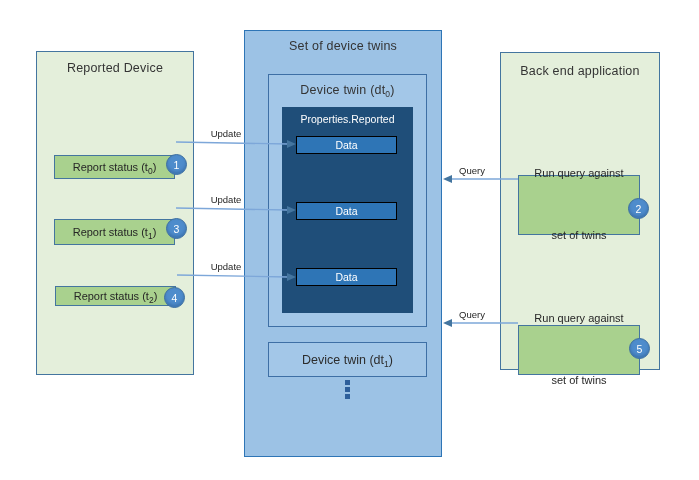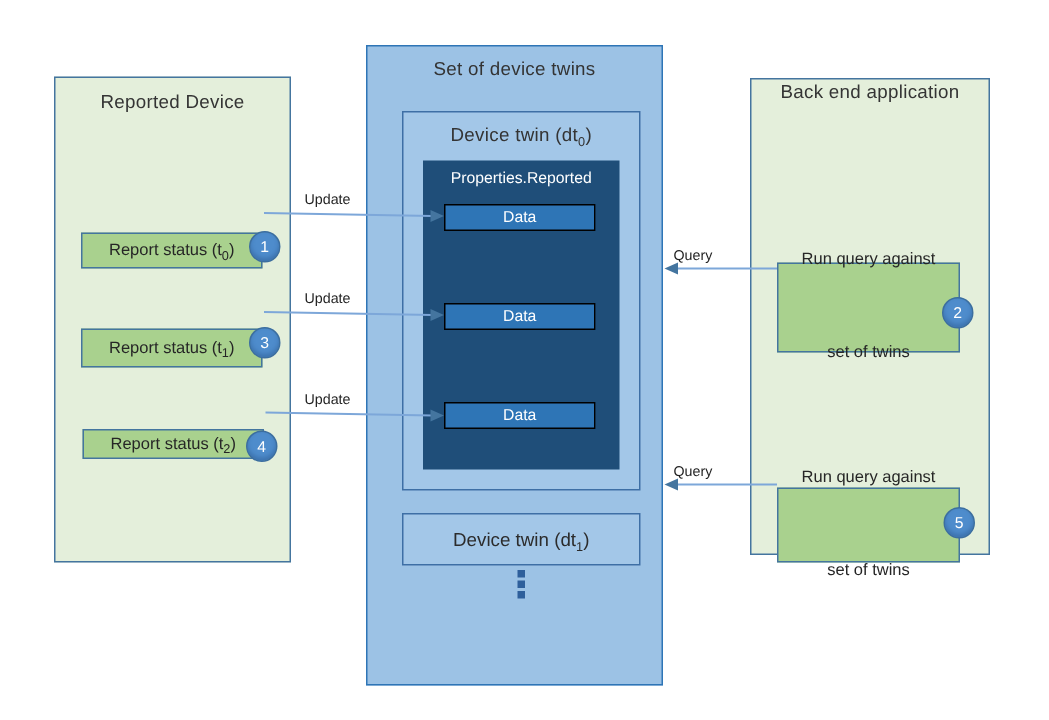--- a/index.html
+++ b/index.html
@@ -26,21 +26,21 @@
     background:#2e75b6;border:1px solid #000000;display:flex;align-items:center;
     justify-content:center;font-size:10.5px;color:#ffffff;z-index:3;
   }
   .badge{
     width:21px;height:21px;border-radius:50%;background:#4e8ccc;
     border:1px solid #3c6e9f;color:#ffffff;font-size:10.5px;display:flex;
     align-items:center;justify-content:center;z-index:4;
     box-shadow:inset 0 -2px 3px rgba(30,70,120,.35);
   }
   .arrow-label{
-    font-size:9.5px;color:#1f1f1f;text-align:left;z-index:6;width:46px;
+    font-size:9.5px;color:#1f1f1f;text-align:center;z-index:6;width:46px;
   }
   .sub{font-size:8.5px;vertical-align:-3px;line-height:0;}
   .dot{position:absolute;width:5px;height:5px;background:#2e5f9b;z-index:2;}
   .qline2{line-height:1.25;gap:48px;}
   svg.overlay{position:absolute;left:0;top:0;z-index:5;pointer-events:none;}
 </style>
 </head>
 <body>
 
 <div class="canvas">
@@ -95,21 +95,21 @@
   <div class="abs twin-box" style="left:268px;top:342px;width:159px;height:35px;">
     <span><span>Device twin (dt</span><span class="sub">1</span><span>)</span></span>
   </div>
 
   <div class="dot" style="left:345px;top:380px;"></div>
   <div class="dot" style="left:345px;top:387px;"></div>
   <div class="dot" style="left:345px;top:394px;"></div>
 
 
   <div class="abs panel-green" style="left:500px;top:52px;width:160px;height:318px;">
-    <div class="panel-title" style="padding-top:1px;">Back end application</div>
+    <div class="panel-title" style="padding-top:11px;">Back end application</div>
   </div>
 
   <div class="abs green-box qline2" style="left:518px;top:150px;width:122px;height:60px;flex-direction:column;">
     <span>Run query against</span>
     <span>set of twins</span>
   </div>
   <div class="abs badge" style="left:628px;top:198px;">
     <span>2</span>
   </div>
 

